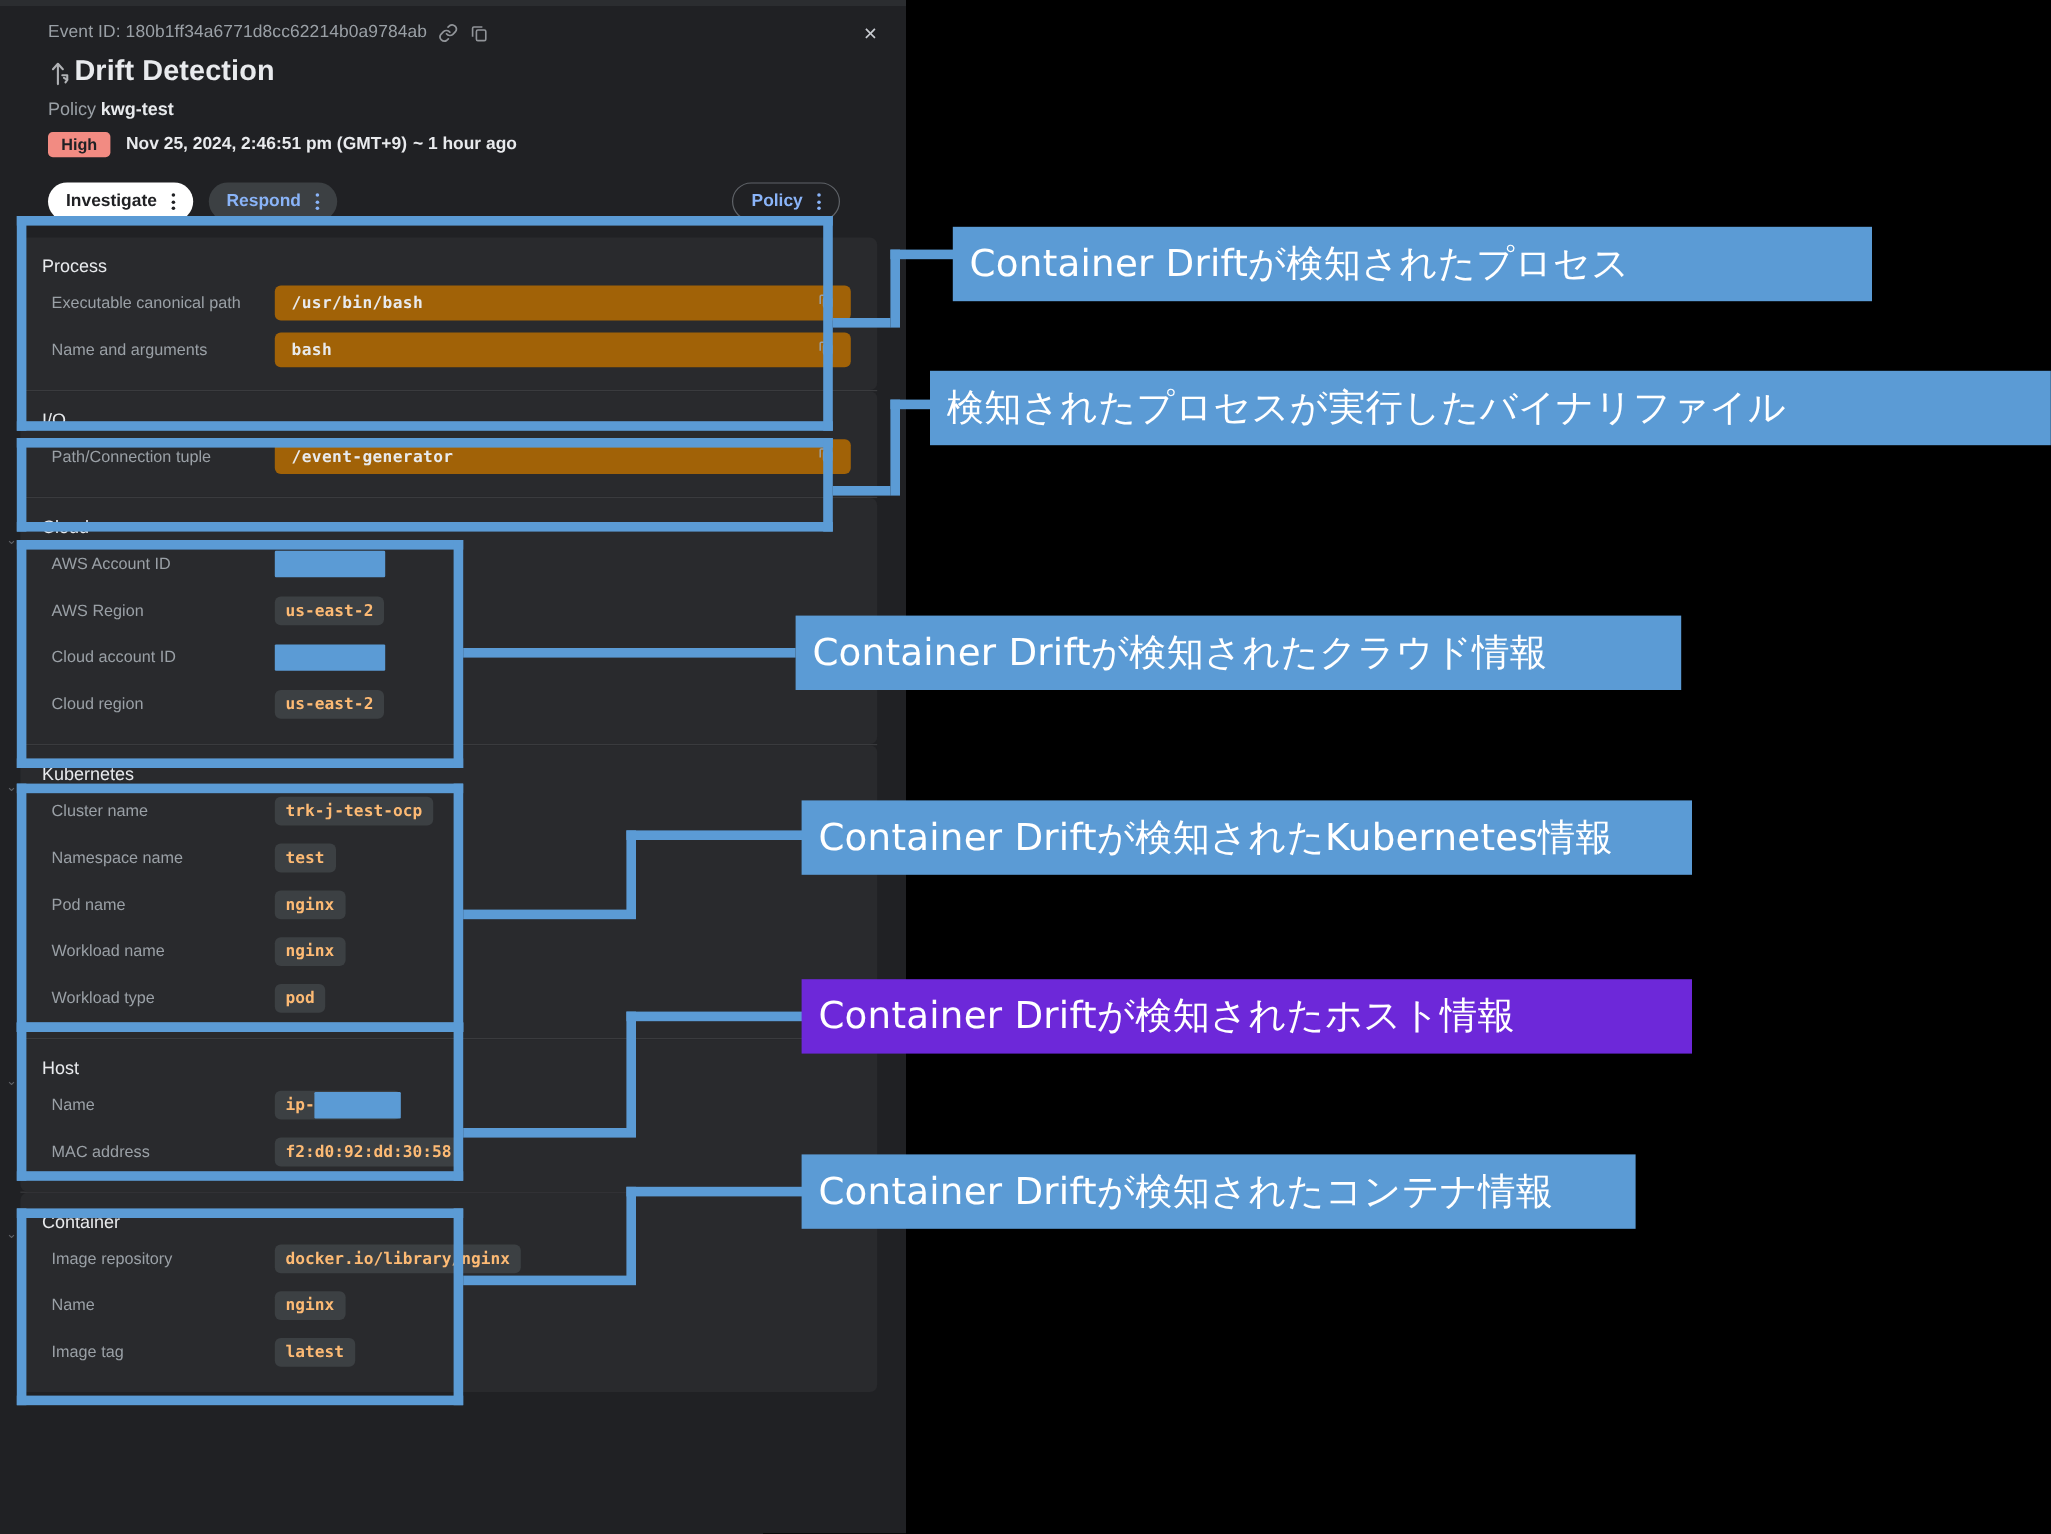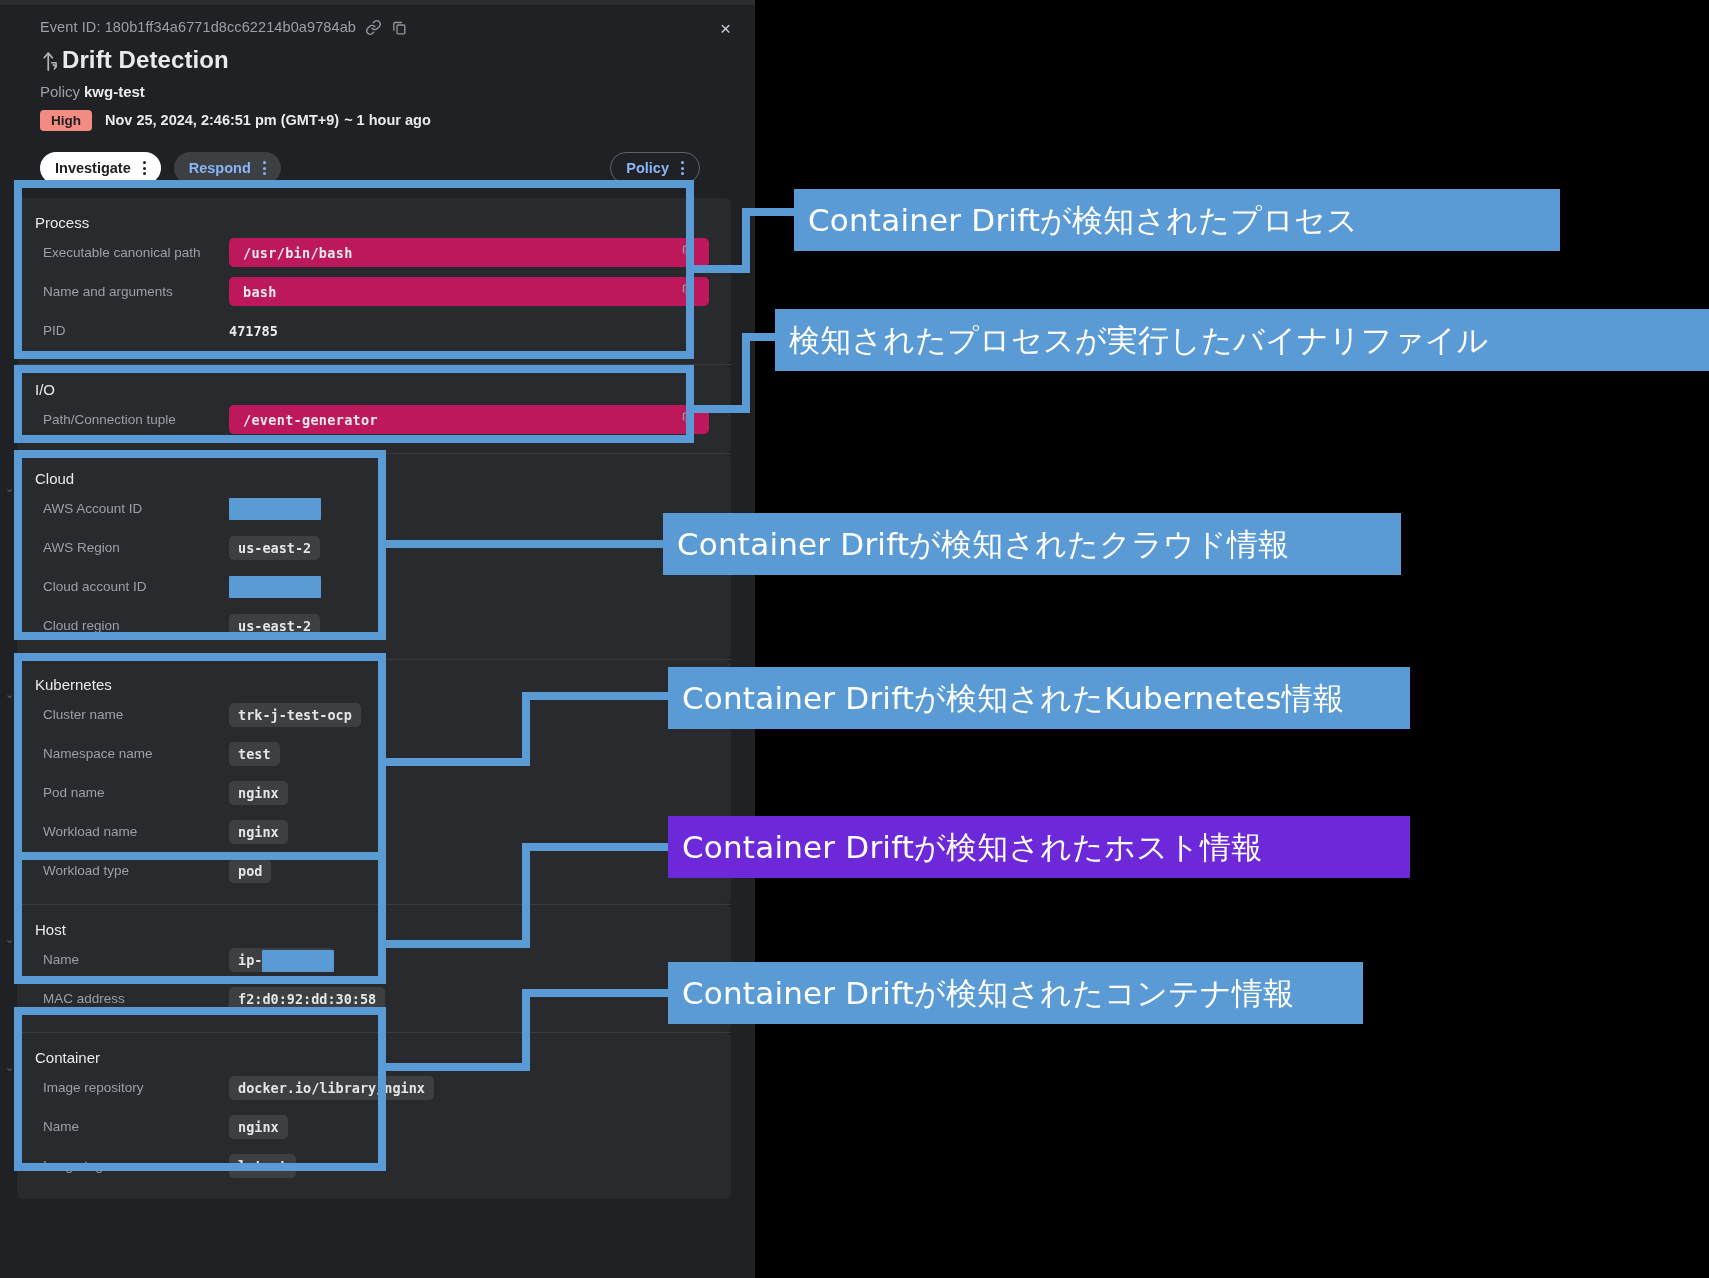--- a/index.html
+++ b/index.html
@@ -49,25 +49,25 @@
   .kebab{display:inline-flex;flex-direction:column;gap:2.5px;}
   .kebab i{width:3px;height:3px;border-radius:50%;background:currentColor;display:block;}
 
   .sections{margin-top:14px;}
   .sec{background:#292a2d;margin:0 24px 0 17px;border-radius:6px;position:relative;}
   .sec-divider{height:1px;background:#3a3b3e;margin:0 24px 0 17px;}
   .sec-title{color:#e8eaed;font-size:15px;font-weight:400;padding:16px 0 2px 18px;}
   .row{display:flex;align-items:center;min-height:39px;padding:0 14px 0 26px;}
   .row-label{color:#9aa0a6;font-size:13.5px;width:186px;flex:0 0 186px;}
   .chip{
-    background:#3c4043;border-radius:5px;color:#e5e5e5;font-size:13.5px;font-weight:700;
+    background:#3c4043;border-radius:5px;color:#fdba74;font-size:13.5px;font-weight:700;
     padding:4px 9px;font-family:"DejaVu Sans Mono","Liberation Mono",monospace;
   }
   .wide{
-    background:#be185d;border-radius:5px;height:29px;flex:1;display:flex;align-items:center;
+    background:#a16207;border-radius:5px;height:29px;flex:1;display:flex;align-items:center;
     justify-content:space-between;padding:0 13px 0 14px;margin-right:8px;
   }
   .wide .v{
     color:#e8eaed;font-size:13.5px;font-weight:700;
     font-family:"DejaVu Sans Mono","Liberation Mono",monospace;letter-spacing:.3px;
   }
   .bare{color:#e8eaed;font-size:13.5px;font-weight:700;
         font-family:"DejaVu Sans Mono","Liberation Mono",monospace;}
   .redact{background:#5b9bd5;display:inline-block;height:22px;border-radius:1px;vertical-align:middle;}
   .sec-pad{height:14px;}
@@ -177,24 +177,20 @@
           <div class="row">
             <div class="row-label">Name and arguments</div>
             <div class="wide">
               <span class="v">bash</span>
               <span><svg width="15" height="15" viewBox="0 0 24 24" fill="none" stroke="#9aa0a6" stroke-width="2">
                   <rect x="8.5" y="8.5" width="11" height="12.5" rx="1.7"></rect>
                   <path d="M15.5 5H5.5A1.5 1.5 0 0 0 4 6.5v10"></path>
                 </svg></span>
             </div>
           </div>
-          <div class="row">
-            <div class="row-label">PID</div>
-            <span class="bare">471785</span>
-          </div>
           <div class="sec-pad"></div>
         </div>
         <div class="sec-divider"></div>
         <div class="sec" id="sec-io">
           <div class="sec-title">I/O</div>
           <div class="row">
             <div class="row-label">Path/Connection tuple</div>
             <div class="wide">
               <span class="v">/event-generator</span>
               <span><svg width="15" height="15" viewBox="0 0 24 24" fill="none" stroke="#9aa0a6" stroke-width="2">

